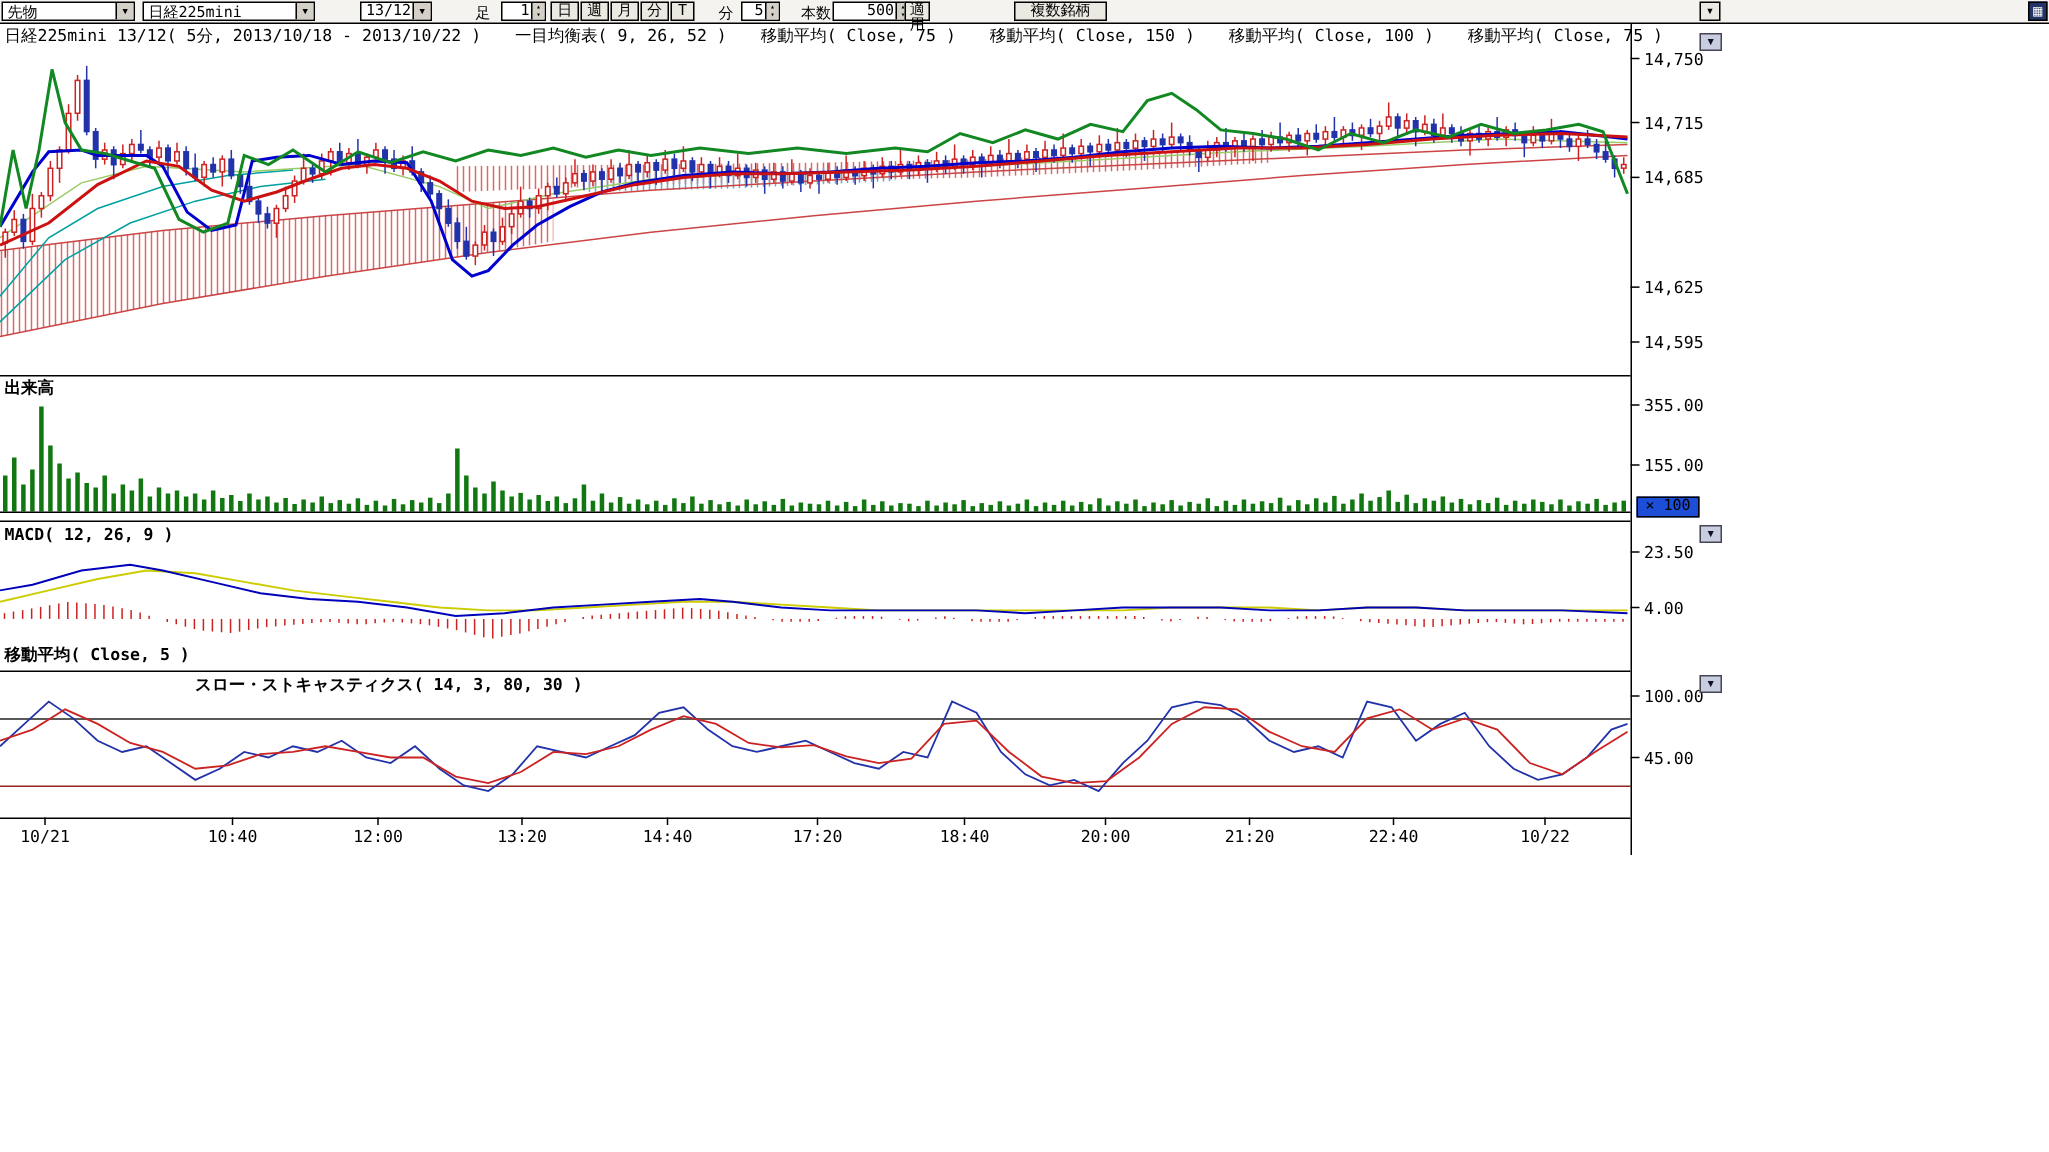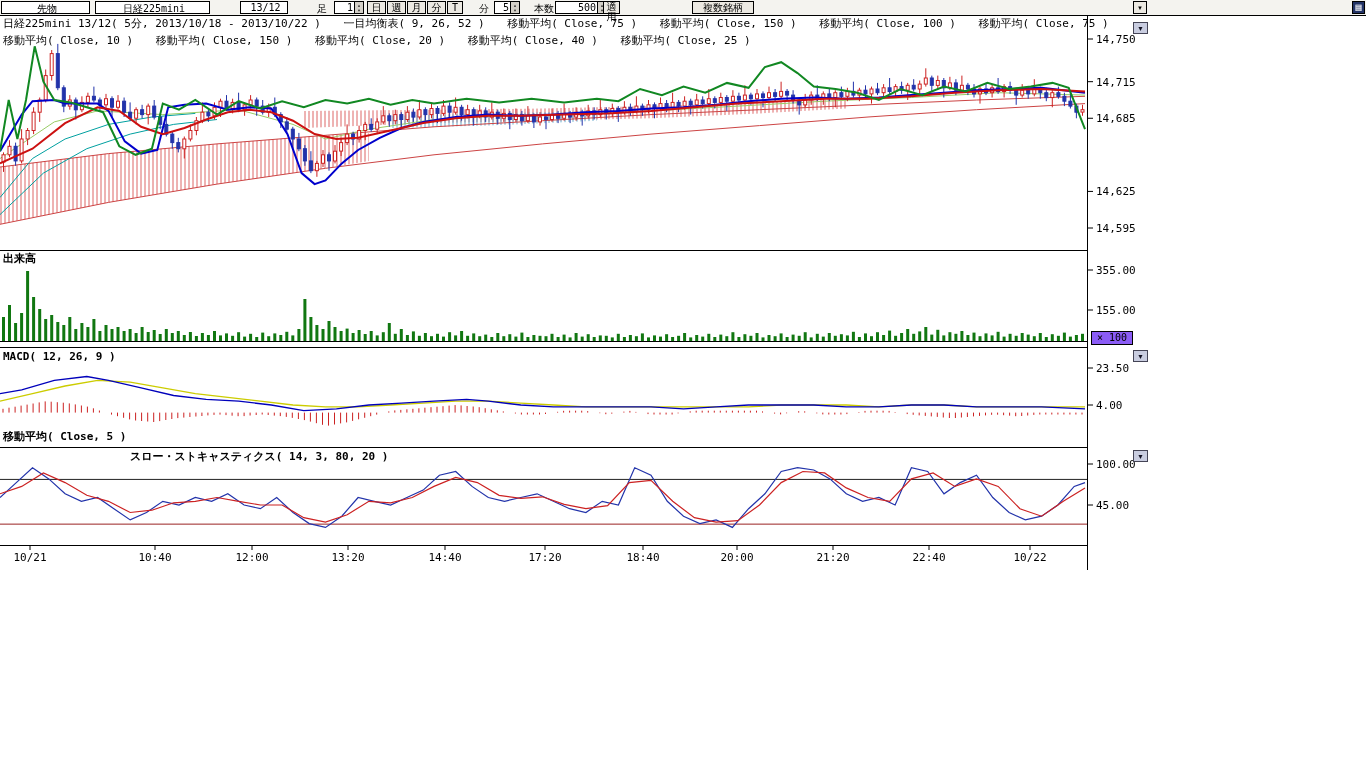--- a/index.html
+++ b/index.html
@@ -3,21 +3,21 @@
 <meta charset="utf-8">
 <style>
   html,body{margin:0;padding:0;background:#fff;}
   .app{position:relative;width:1366px;height:768px;background:#ffffff;overflow:hidden;
        font-family:"DejaVu Sans Mono","Liberation Mono",monospace;color:#000;}
   
   .toolbar{position:absolute;top:0;left:0;width:1366px;height:15px;background:#f4f3ef;
            border-bottom:1px solid #000;z-index:6;}
   .tb-select{position:absolute;top:1px;height:13px;background:#fff;border:1px solid #000;
              display:flex;align-items:center;justify-content:space-between;font-size:10px;
-             padding-left:3px;box-sizing:border-box;white-space:nowrap;overflow:hidden;flex-direction:column;}
+             padding-left:3px;box-sizing:border-box;white-space:nowrap;overflow:hidden;}
   .tb-arrow{width:11px;align-self:stretch;background:#d4d0c8;border-left:1px solid #000;
             font-size:6px;display:flex;align-items:center;justify-content:center;}
   .tb-label{position:absolute;top:2px;font-size:10px;}
   .tb-spin{position:absolute;top:1px;height:13px;border:1px solid #000;background:#fff;
            display:flex;box-sizing:border-box;font-size:10px;}
   .tb-spin .val{flex:1;text-align:right;padding-right:1px;line-height:11px;}
   .tb-spin .spn{width:9px;background:#d4d0c8;border-left:1px solid #000;font-size:5px;
                 line-height:5px;text-align:center;padding-top:1px;box-sizing:border-box;}
   .tb-btn{position:absolute;top:1px;height:13px;border:1px solid #000;background:#ece9e2;
           font-size:10px;line-height:10px;text-align:center;padding:0;box-sizing:border-box;
@@ -26,21 +26,21 @@
            background:#ece9e2;font-size:6px;line-height:10px;text-align:center;padding:0;}
   .tb-dark{position:absolute;top:1px;width:13px;height:13px;border:1px solid #000;
            background:#223366;color:#fff;font-size:8px;line-height:11px;text-align:center;padding:0;}
   
   .legend{position:absolute;left:3px;font-size:11px;white-space:nowrap;z-index:4;}
   .legend span{margin-right:16px;}
   .legend1{top:16px;}
   .legend2{top:33px;}
   .panel-title{position:absolute;left:3px;font-size:11px;z-index:4;white-space:nowrap;font-weight:bold;}
   .multiplier-box{position:absolute;left:1091px;top:331px;width:40px;height:12px;
-                  border:1px solid #000;background:#8b5cf6;font-size:10px;text-align:center;
+                  border:1px solid #000;background:#1d4ed8;font-size:10px;text-align:center;
                   line-height:12px;z-index:4;}
   .panel-btn{position:absolute;left:1133px;width:15px;height:12px;background:#c9cde0;
              border:1px solid #445;color:#112;font-size:7px;line-height:9px;text-align:center;
              padding:0;z-index:4;}
   #chart{position:absolute;top:0;left:0;z-index:1;}
   #chart text{font-family:"DejaVu Sans Mono","Liberation Mono",monospace;}
 </style>
 </head>
 <body>
 
@@ -73,44 +73,37 @@
     <div class="tb-spin" style="left:494px;width:26px">
       <span class="val">5</span>
       <span class="spn">▴<br>▾</span>
     </div>
     <span class="tb-label" style="left:534px">本数</span>
     <div class="tb-spin" style="left:555px;width:52px">
       <span class="val">500</span>
       <span class="spn">▴<br>▾</span>
     </div>
     <button class="tb-btn" style="left:603px;width:17px">適用</button>
-    <button class="tb-btn" style="left:692px;width:62px">複数銘柄</button>
+    <button class="tb-btn" style="left:676px;width:62px">複数銘柄</button>
     <button class="tb-mini" style="left:1133px">▼</button>
     <button class="tb-dark" style="left:1352px">▦</button>
   </div>
 
   <div class="legend legend1">
     <span>日経225mini 13/12( 5分, 2013/10/18 - 2013/10/22 )</span>
     <span>一目均衡表( 9, 26, 52 )</span>
     <span>移動平均( Close, 75 )</span>
     <span>移動平均( Close, 150 )</span>
     <span>移動平均( Close, 100 )</span>
     <span>移動平均( Close, 75 )</span>
   </div>
-  <div class="legend legend2">
-    <span>移動平均( Close, 10 )</span>
-    <span>移動平均( Close, 150 )</span>
-    <span>移動平均( Close, 20 )</span>
-    <span>移動平均( Close, 40 )</span>
-    <span>移動平均( Close, 25 )</span>
-  </div>
   <div class="panel-title" style="top:251px">出来高</div>
   <div class="panel-title" style="top:350px">MACD( 12, 26, 9 )</div>
   <div class="panel-title" style="top:429px">移動平均( Close, 5 )</div>
-  <div class="panel-title" style="top:449px;left:130px">スロー・ストキャスティクス( 14, 3, 80, 20 )</div>
+  <div class="panel-title" style="top:449px;left:130px">スロー・ストキャスティクス( 14, 3, 80, 30 )</div>
   <div class="multiplier-box">× 100</div>
   <button class="panel-btn" style="top:22px">▼</button>
   <button class="panel-btn" style="top:350px">▼</button>
   <button class="panel-btn" style="top:450px">▼</button>
 
   <svg id="chart" width="1366" height="768">
     <defs>
       <pattern id="hatchRed" width="4" height="4" patternUnits="userSpaceOnUse">
         <line x1="1" y1="0" x2="1" y2="4" stroke="#dd6666" stroke-width="1"></line>
       </pattern>

